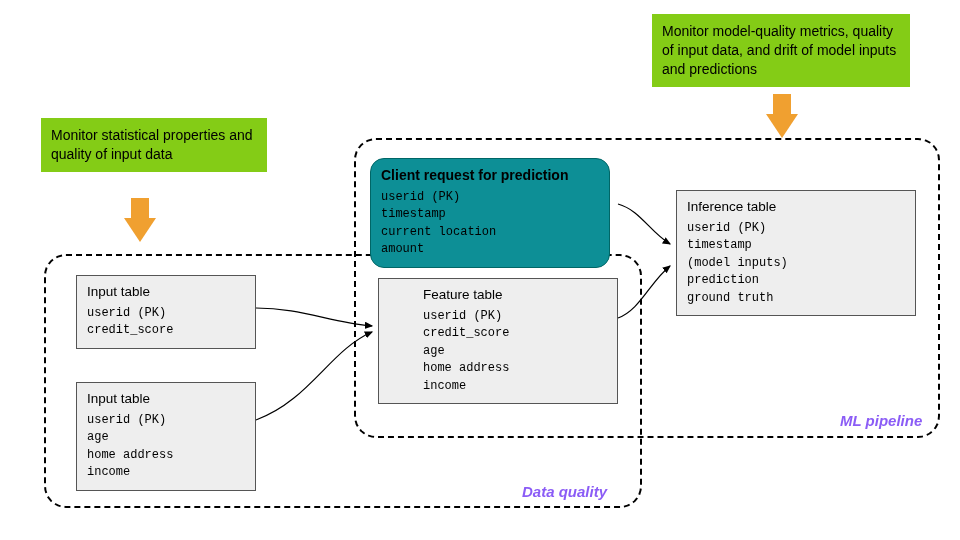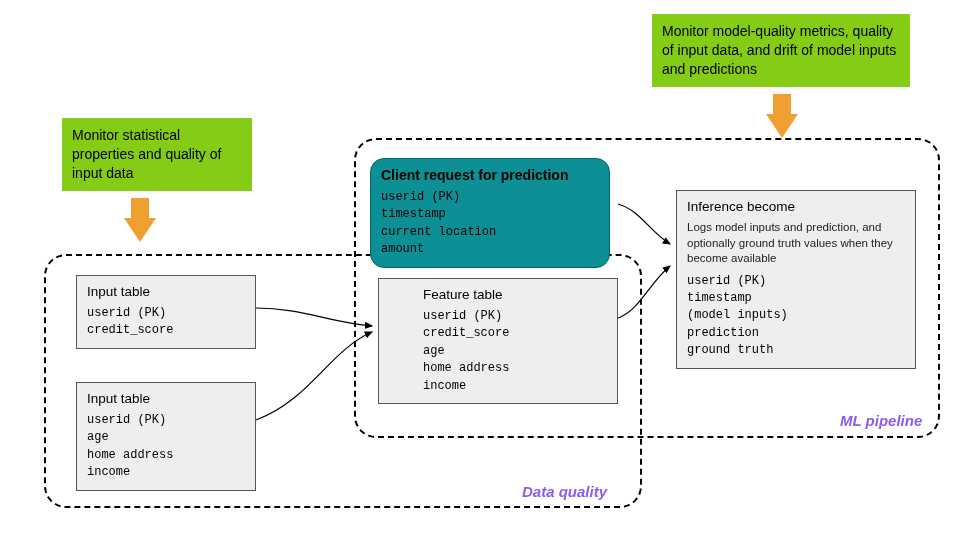--- a/index.html
+++ b/index.html
@@ -78,21 +78,21 @@
   svg.connectors {
     position: absolute;
     top: 0; left: 0;
     width: 960px; height: 540px;
     pointer-events: none;
   }
 </style>
 </head>
 <body>
 
-<div class="callout" style="left:62px; top:118px; width:190px;">Monitor statistical properties and quality of input data</div>
+<div class="callout" style="left:41px; top:118px; width:226px;">Monitor statistical properties and quality of input data</div>
 <div class="callout-arrow" style="left:124px; top:218px;"></div>
 
 <div class="callout" style="left:652px; top:14px; width:258px;">Monitor model-quality metrics, quality of input data, and drift of model inputs and predictions</div>
 <div class="callout-arrow" style="left:766px; top:114px;"></div>
 
 <div class="pipeline-box" style="left:44px; top:254px; width:598px; height:254px;"></div>
 <div class="pipeline-label" style="left:522px; top:483px;">Data quality</div>
 
 <div class="pipeline-box" style="left:354px; top:138px; width:586px; height:300px;"></div>
 <div class="pipeline-label" style="left:840px; top:412px;">ML pipeline</div>
@@ -122,22 +122,21 @@
 
 <div class="card request-card" style="left:370px; top:158px; width:240px;">
   <div class="card-title">Client request for prediction</div>
   <div class="mono">userid (PK)
 timestamp
 current location
 amount</div>
 </div>
 
 <div class="card" style="left:676px; top:190px; width:240px;">
-  <div class="card-title">Inference become</div>
-  <div class="card-sub">Logs model inputs and prediction, and optionally ground truth values when they become available</div>
+  <div class="card-title">Inference table</div>
   <div class="mono">userid (PK)
 timestamp
 (model inputs)
 prediction
 ground truth</div>
 </div>
 
 <svg class="connectors">
   <defs>
     <marker id="arr" markerWidth="8" markerHeight="8" refX="6" refY="3" orient="auto">

